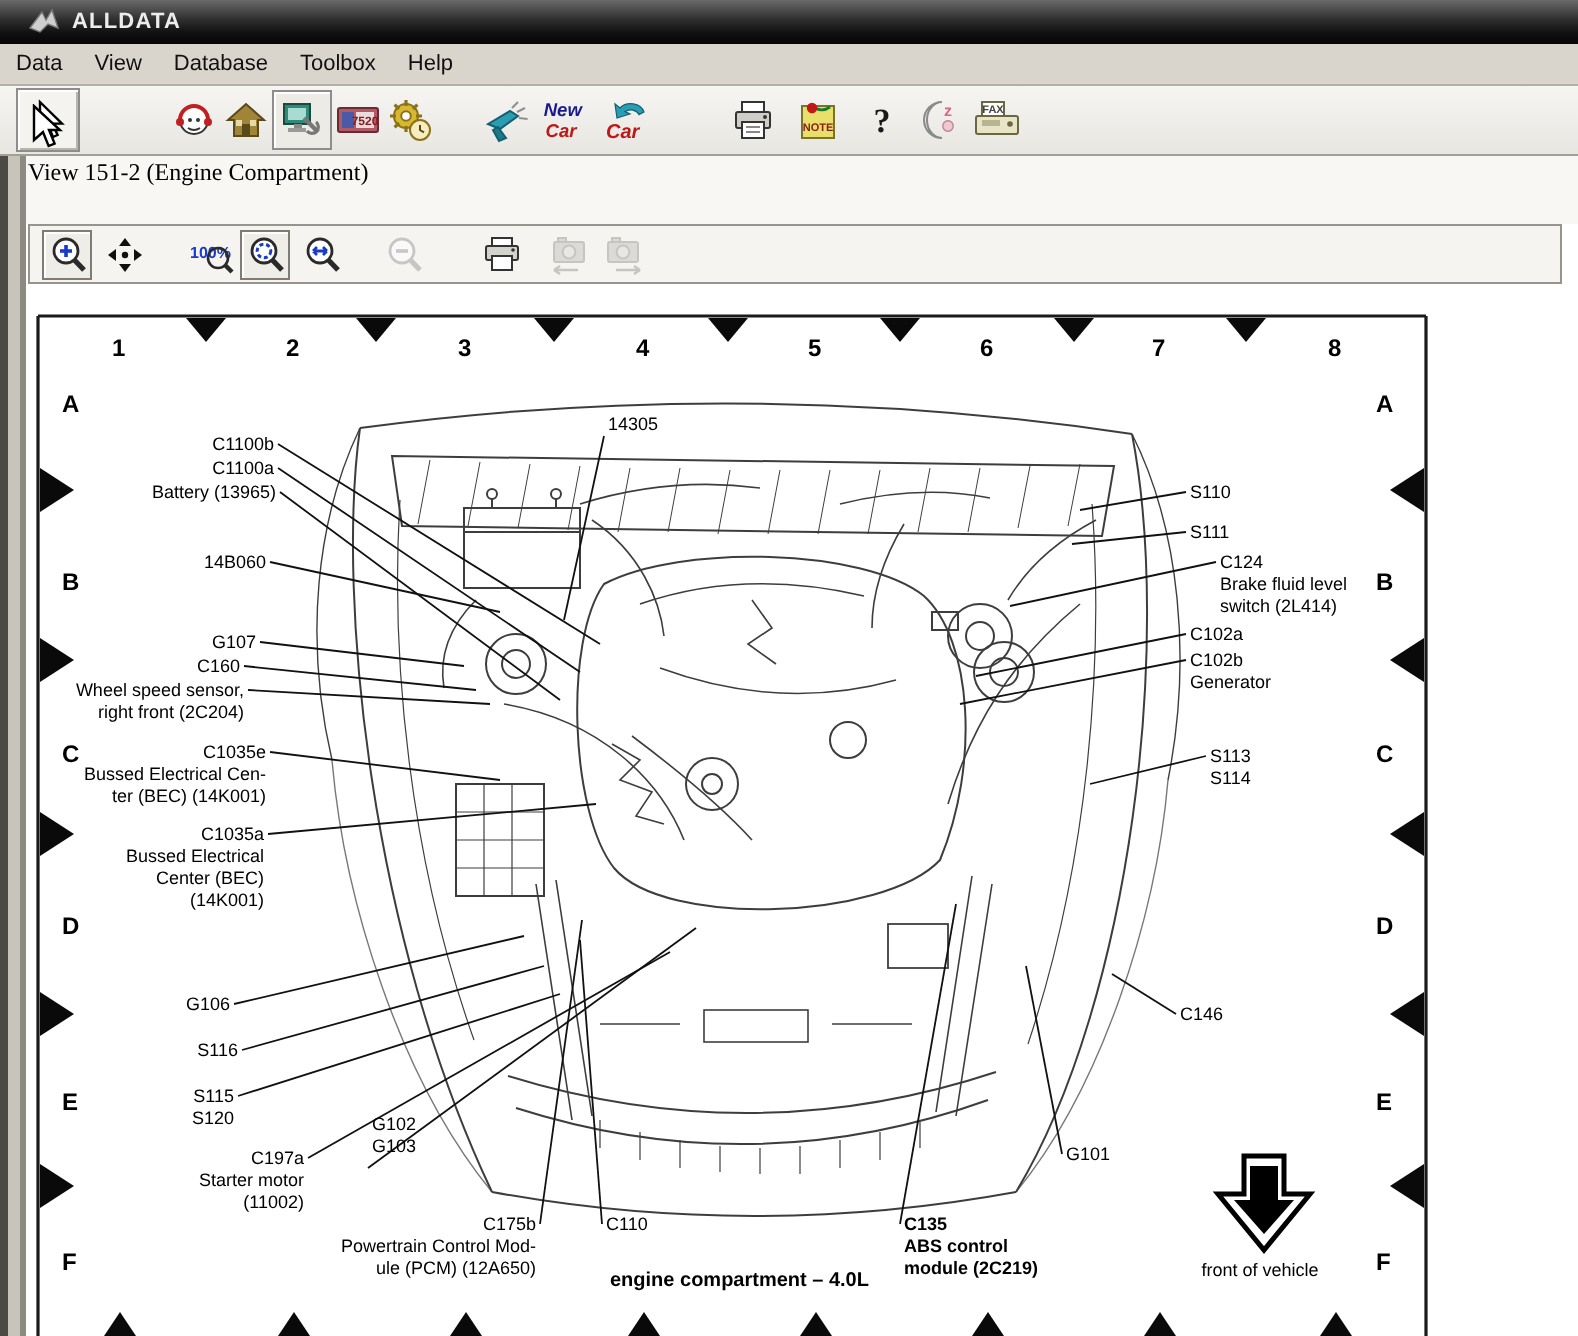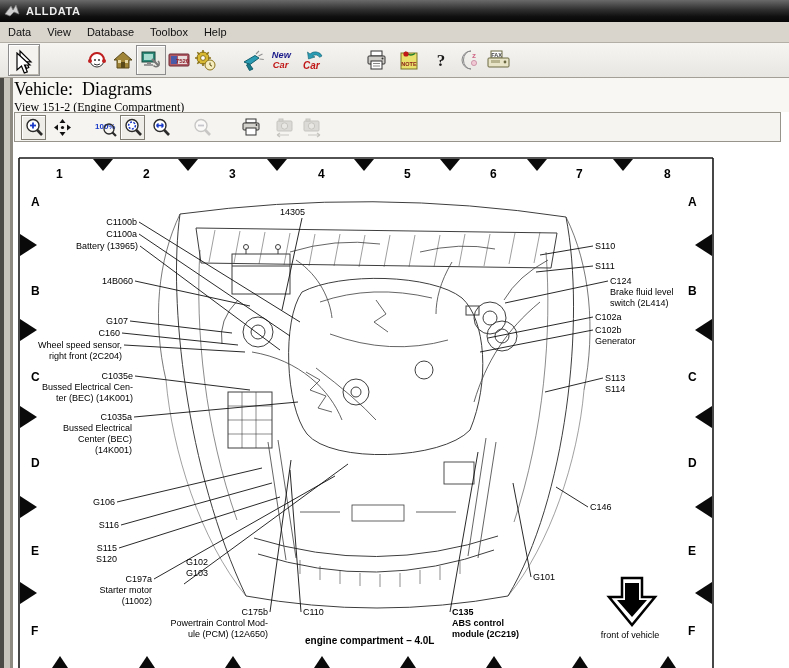--- a/index.html
+++ b/index.html
@@ -2,21 +2,21 @@
 <html><head>
 <meta charset="utf-8">
 <style>
   html,body{margin:0;padding:0;}
   body{width:789px;height:668px;position:relative;overflow:hidden;background:#fff;
        font-family:"Liberation Sans",sans-serif;}
 
   
   .titlebar{position:absolute;top:0;left:0;width:789px;height:22px;
     background:linear-gradient(180deg,#6a6a6a 0%,#2e2e2e 45%,#101010 75%,#060606 100%);
-    display:flex;align-items:center;padding-left:4px;box-sizing:border-box;}
+    display:flex;align-items:center;padding-left:14px;box-sizing:border-box;}
   .titlebar .ttext{color:#ededed;font-weight:bold;font-size:11px;letter-spacing:.6px;margin-left:6px;}
 
   
   .menubar{position:absolute;top:22px;left:0;width:789px;height:20px;background:#d9d5cd;
     border-bottom:1px solid #b3afa6;display:flex;align-items:center;font-size:11px;color:#101010;}
   .menu-item{padding:3px 8px;}
 
   
   .toolbar{position:absolute;top:43px;left:0;width:789px;height:34px;
     background:linear-gradient(180deg,#f6f5f2,#e8e6e1);border-bottom:1px solid #a39f96;
@@ -177,21 +177,20 @@
         <rect x="5" y="3" width="11" height="7" fill="#fff" stroke="#6a6840"></rect>
         <text x="10.5" y="8.5" font-size="5.5" font-weight="bold" fill="#444" text-anchor="middle" font-family="Liberation Sans">FAX</text>
         <rect x="2" y="10" width="21" height="9" rx="1" fill="#e8e4c8" stroke="#6a6840"></rect>
         <rect x="5" y="12" width="9" height="3" fill="#b8b490"></rect>
         <circle cx="19" cy="14" r="1.4" fill="#6a6840"></circle>
       </svg>
     </div>
   </div>
 
 <div class="heading">
-  <div class="h1">Vehicle:  Diagrams</div>
   <div class="sub">View 151-2 (Engine Compartment)</div>
 </div>
 
 <div class="zoombar" id="zoombar">
     <div class="zb-btn sel" style="margin-left: 6px;">
       <svg width="21" height="21" viewBox="0 0 21 21">
         <circle cx="9" cy="8.5" r="6" fill="#fff" stroke="#2a2a2a" stroke-width="1.4"></circle>
         <line x1="6" y1="8.5" x2="12" y2="8.5" stroke="#1a3ac8" stroke-width="1.8"></line>
         <line x1="9" y1="5.5" x2="9" y2="11.5" stroke="#1a3ac8" stroke-width="1.8"></line>
         <line x1="13.2" y1="13" x2="18" y2="18" stroke="#2a2a2a" stroke-width="2.6"></line>
@@ -405,21 +404,21 @@
   <div id="callout-layer">
       <div class="callout" style="top: 75px; right: 652px; text-align: right;">
         <div>C1100b</div>
       </div>
       <div class="callout" style="top: 87px; right: 652px; text-align: right;">
         <div>C1100a</div>
       </div>
       <div class="callout" style="top: 99px; right: 651px; text-align: right;">
         <div>Battery (13965)</div>
       </div>
-      <div class="callout" style="top: 65px; left: 280px;">
+      <div class="callout" style="top: 65px; left: 304px;">
         <div>14305</div>
       </div>
       <div class="callout" style="top: 134px; right: 656px; text-align: right;">
         <div>14B060</div>
       </div>
       <div class="callout" style="top: 174px; right: 661px; text-align: right;">
         <div>G107</div>
       </div>
       <div class="callout" style="top: 186px; right: 669px; text-align: right;">
         <div>C160</div>

